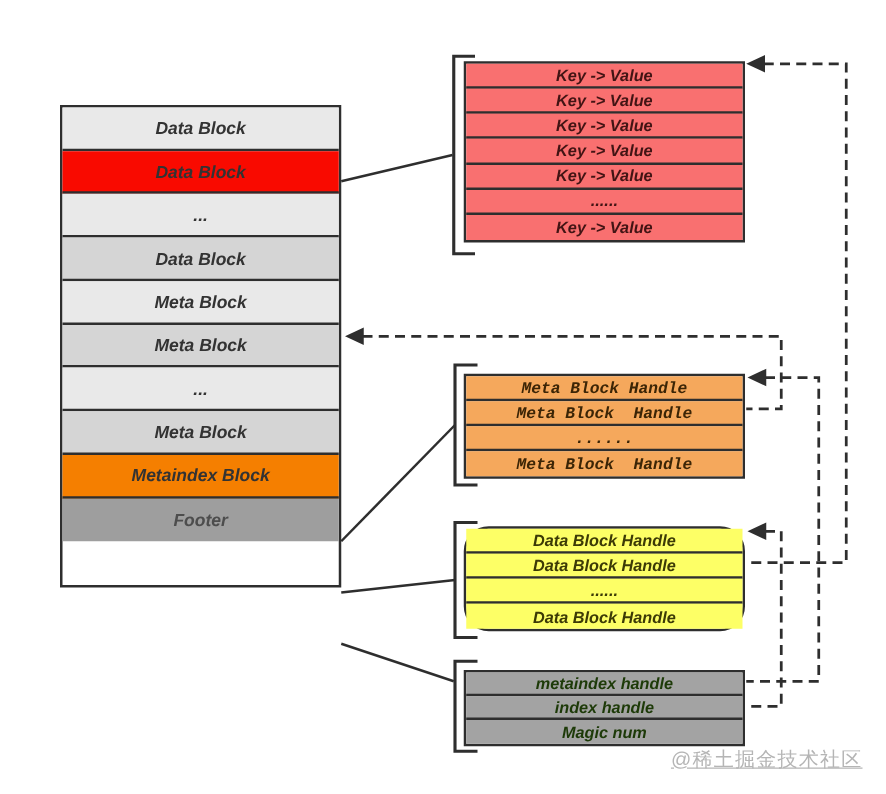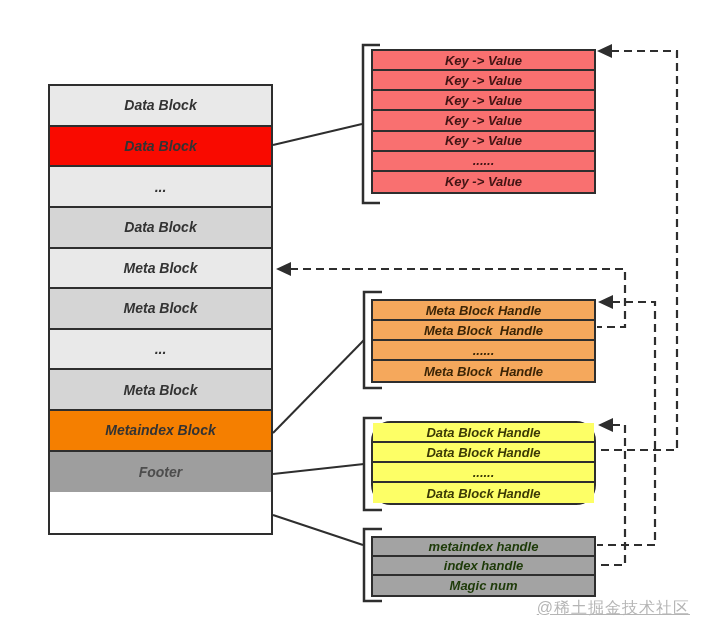--- a/index.html
+++ b/index.html
@@ -18,36 +18,36 @@
   }
   .block-row{
     border-bottom:2px solid #2e2e2e;
     display:flex;align-items:center;justify-content:center;
     font-weight:bold;font-style:italic;color:#333;
     white-space:pre;overflow:hidden;
   }
   .block-row:last-child{border-bottom:none;}
 
   
-  #stack{left:48px;top:84px;height:451px;grid-template-rows:repeat(11,1fr);}
+  #stack{left:48px;top:84px;height:386px;grid-template-rows:repeat(11,1fr);}
   #stack .block-row{font-size:14px;}
   .bg-light{background:#e9e9e9;}
   .bg-dark{background:#d5d5d5;}
   .bg-red{background:#f90a00;}
   .bg-orange{background:#f57f00;}
   .bg-yellow{background:#ffff00;}
   .bg-footer{background:#9e9e9e;}
   .bg-footer{color:#4d4d4d;}
 
   
   .detail-box .block-row{font-size:13px;text-align:center;}
   #data-detail{left:371px;top:49px;height:145px;grid-template-rows:repeat(7,1fr);}
   #data-detail .block-row{background:#f97070;color:#421414;}
   #meta-detail{left:371px;top:299px;height:84px;grid-template-rows:repeat(4,1fr);}
-  #meta-detail .block-row{background:#f5a85c;color:#3c2506;}
+  #meta-detail .block-row{background:#f5a85c;color:#3c2506;font-family:Liberation Mono, monospace;}
   #index-detail{left:371px;top:421px;height:84px;grid-template-rows:repeat(4,1fr);border-radius:20px;}
   #index-detail .block-row{background:#fdff66;color:#3c3a06;}
   #footer-detail{left:371px;top:536px;height:61px;grid-template-rows:repeat(3,1fr);}
   #footer-detail .block-row{background:#a3a3a3;color:#1d3a08;}
 
   
   #watermark{
     position:absolute;right:19px;top:598px;z-index:3;
     font-size:16px;color:#b5b5b5;letter-spacing:1px;text-decoration:underline;
   }

